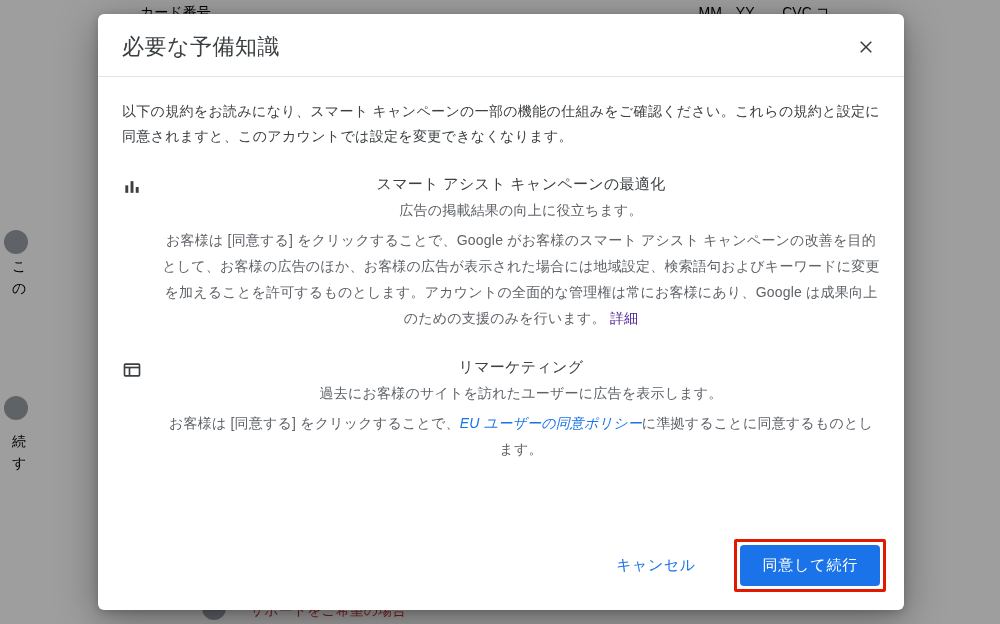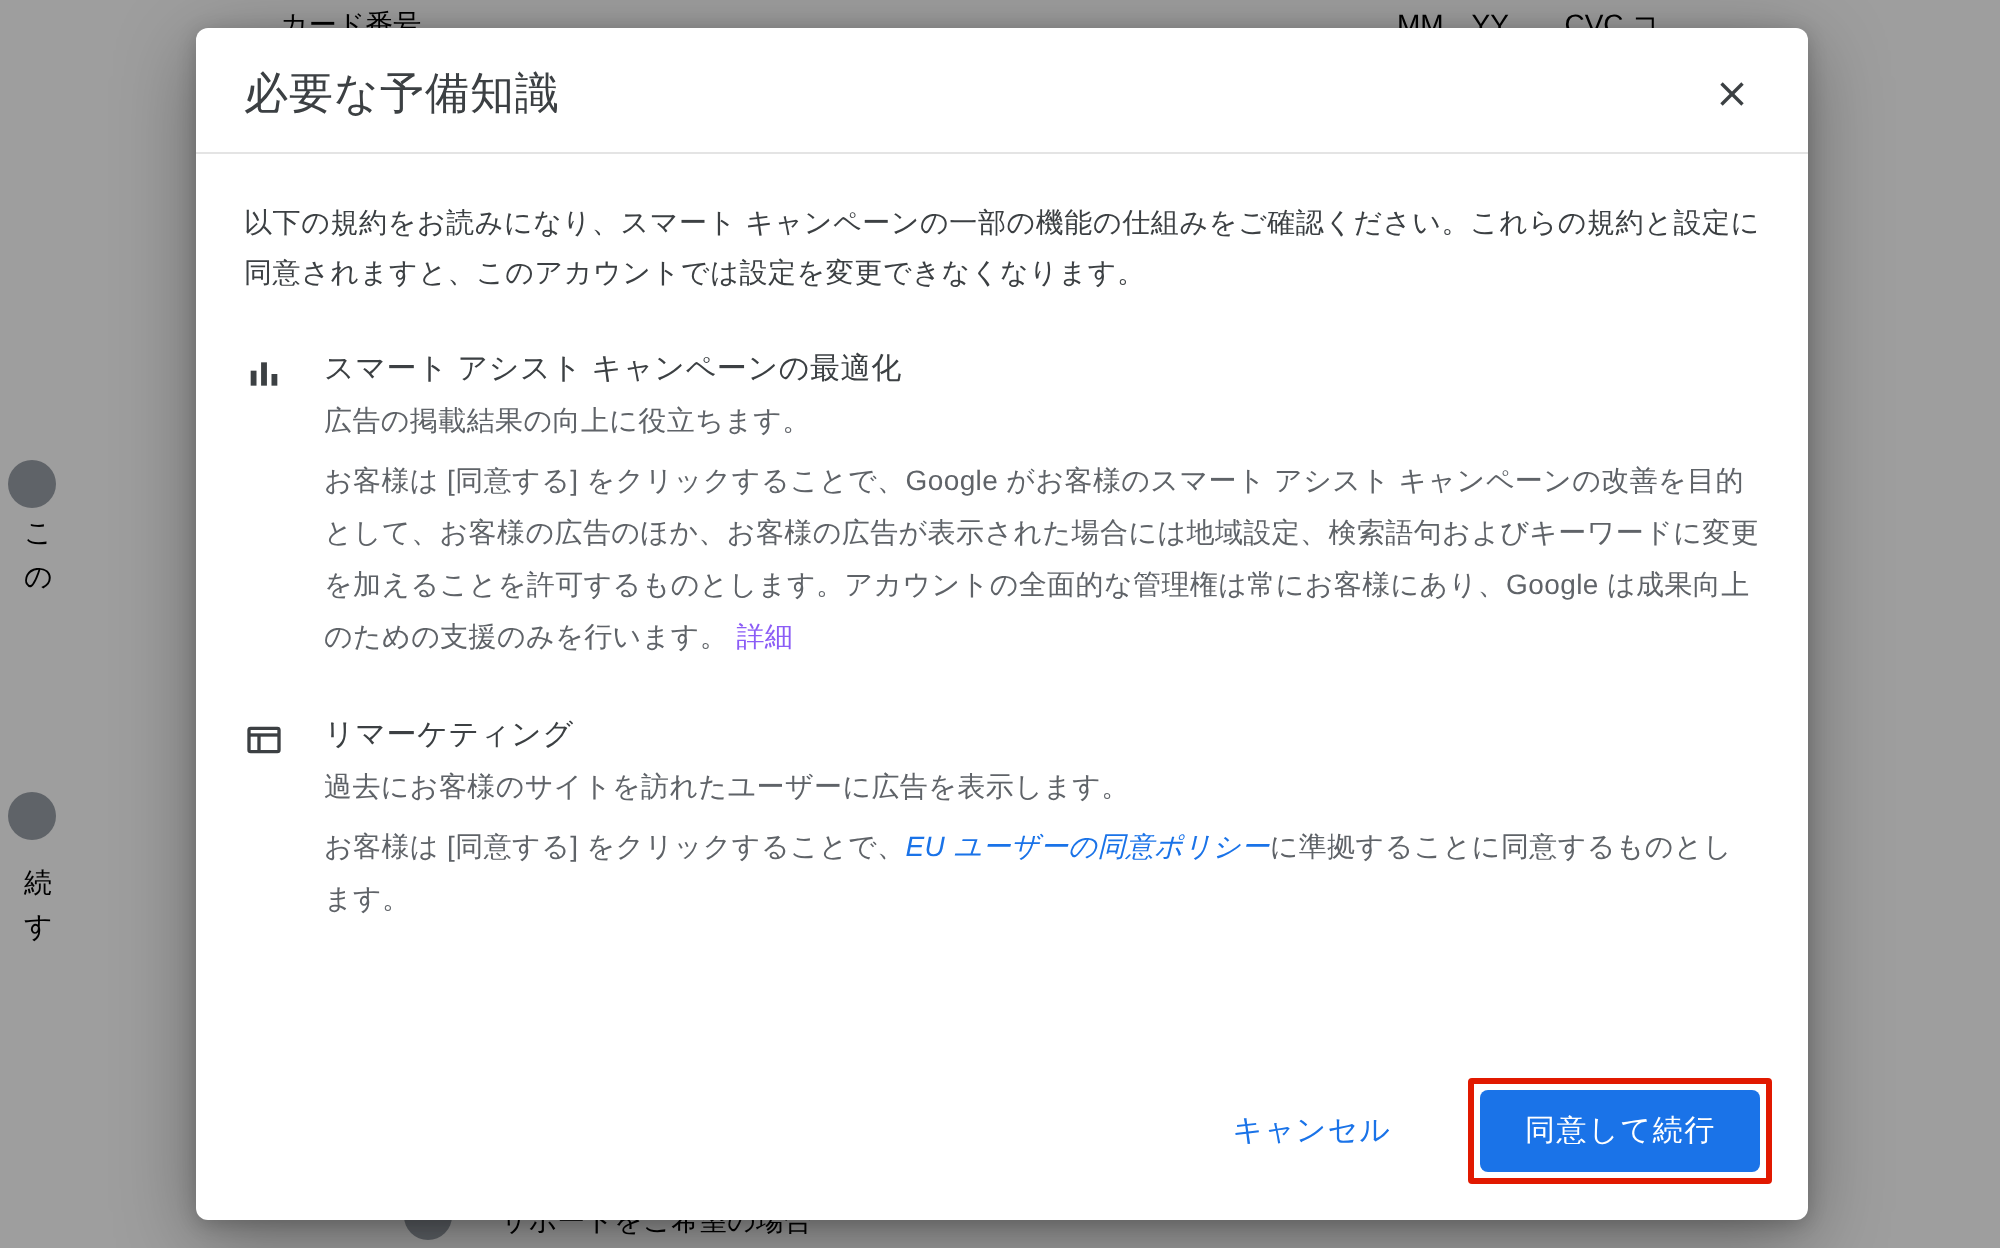--- a/index.html
+++ b/index.html
@@ -13,21 +13,21 @@
     }
     .bg-noise {
       position: absolute;
       color: #000000;
       font-size: 14px;
     }
     .bg-noise.top-left { top: 4px; left: 140px; }
     .bg-noise.top-right { top: 4px; right: 170px; }
     .bg-noise.side-left { top: 255px; left: 12px; line-height: 1.6; }
     .bg-noise.side-left2 { top: 430px; left: 12px; line-height: 1.6; }
-    .bg-noise.bottom { bottom: 4px; left: 250px; font-weight: 500; color: #000000; }
+    .bg-noise.bottom { bottom: 4px; left: 250px; font-weight: 500; color: #7f1d1d; }
     .bg-dot {
       position: absolute;
       width: 24px; height: 24px;
       border-radius: 50%;
       background: #5f6368;
       left: 4px;
     }
     .bg-dot.d1 { top: 230px; }
     .bg-dot.d2 { top: 396px; }
     .bg-dot.d3 { bottom: 4px; left: 202px; }
@@ -83,42 +83,42 @@
       gap: 18px;
       margin-bottom: 26px;
     }
     .section-icon {
       flex-shrink: 0;
       width: 22px;
       padding-top: 2px;
       color: #3c4043;
     }
     .section-icon svg { width: 20px; height: 20px; }
-    .section-content { flex: 1; }
+    .section-content { flex: 1; text-align: center; }
     .section-title {
       font-size: 15px;
       font-weight: 500;
       color: #3c4043;
       margin-bottom: 8px;
       letter-spacing: 0.3px;
     }
     .section-sub {
       font-size: 14px;
       color: #5f6368;
       margin-bottom: 8px;
       letter-spacing: 0.2px;
     }
     .section-body {
       font-size: 14px;
       color: #5f6368;
       line-height: 1.85;
       letter-spacing: 0.2px;
     }
     .link {
-      color: #8b5cf6;
+      color: #4c1d95;
       text-decoration: none;
       cursor: pointer;
     }
     .link-italic {
       color: #1a73e8;
       font-style: italic;
       cursor: pointer;
       margin-top: 29px;
     }
 

